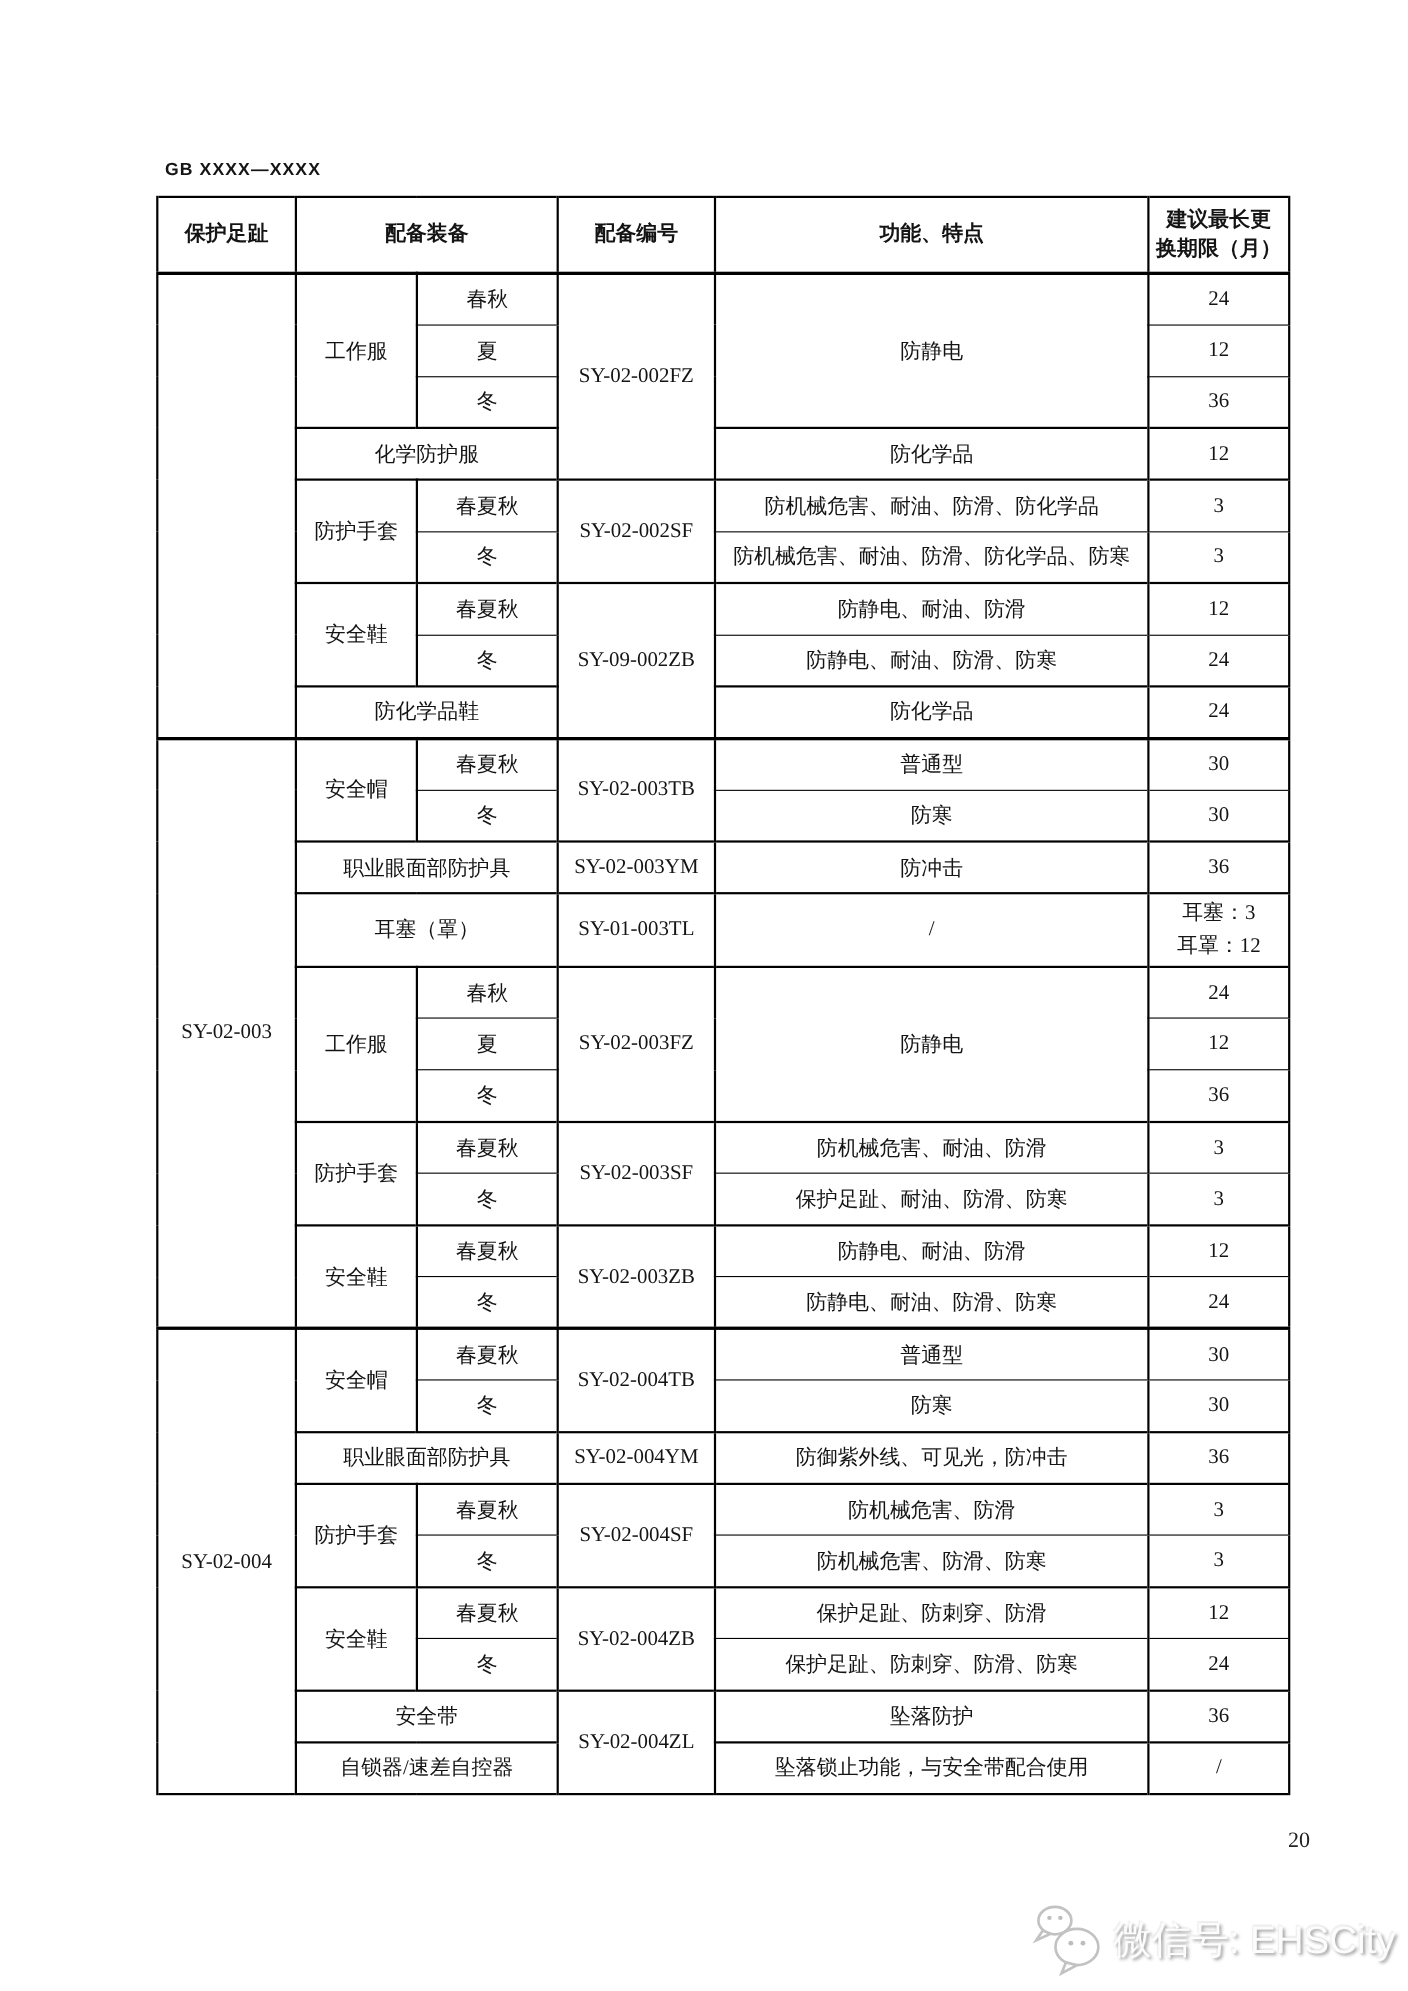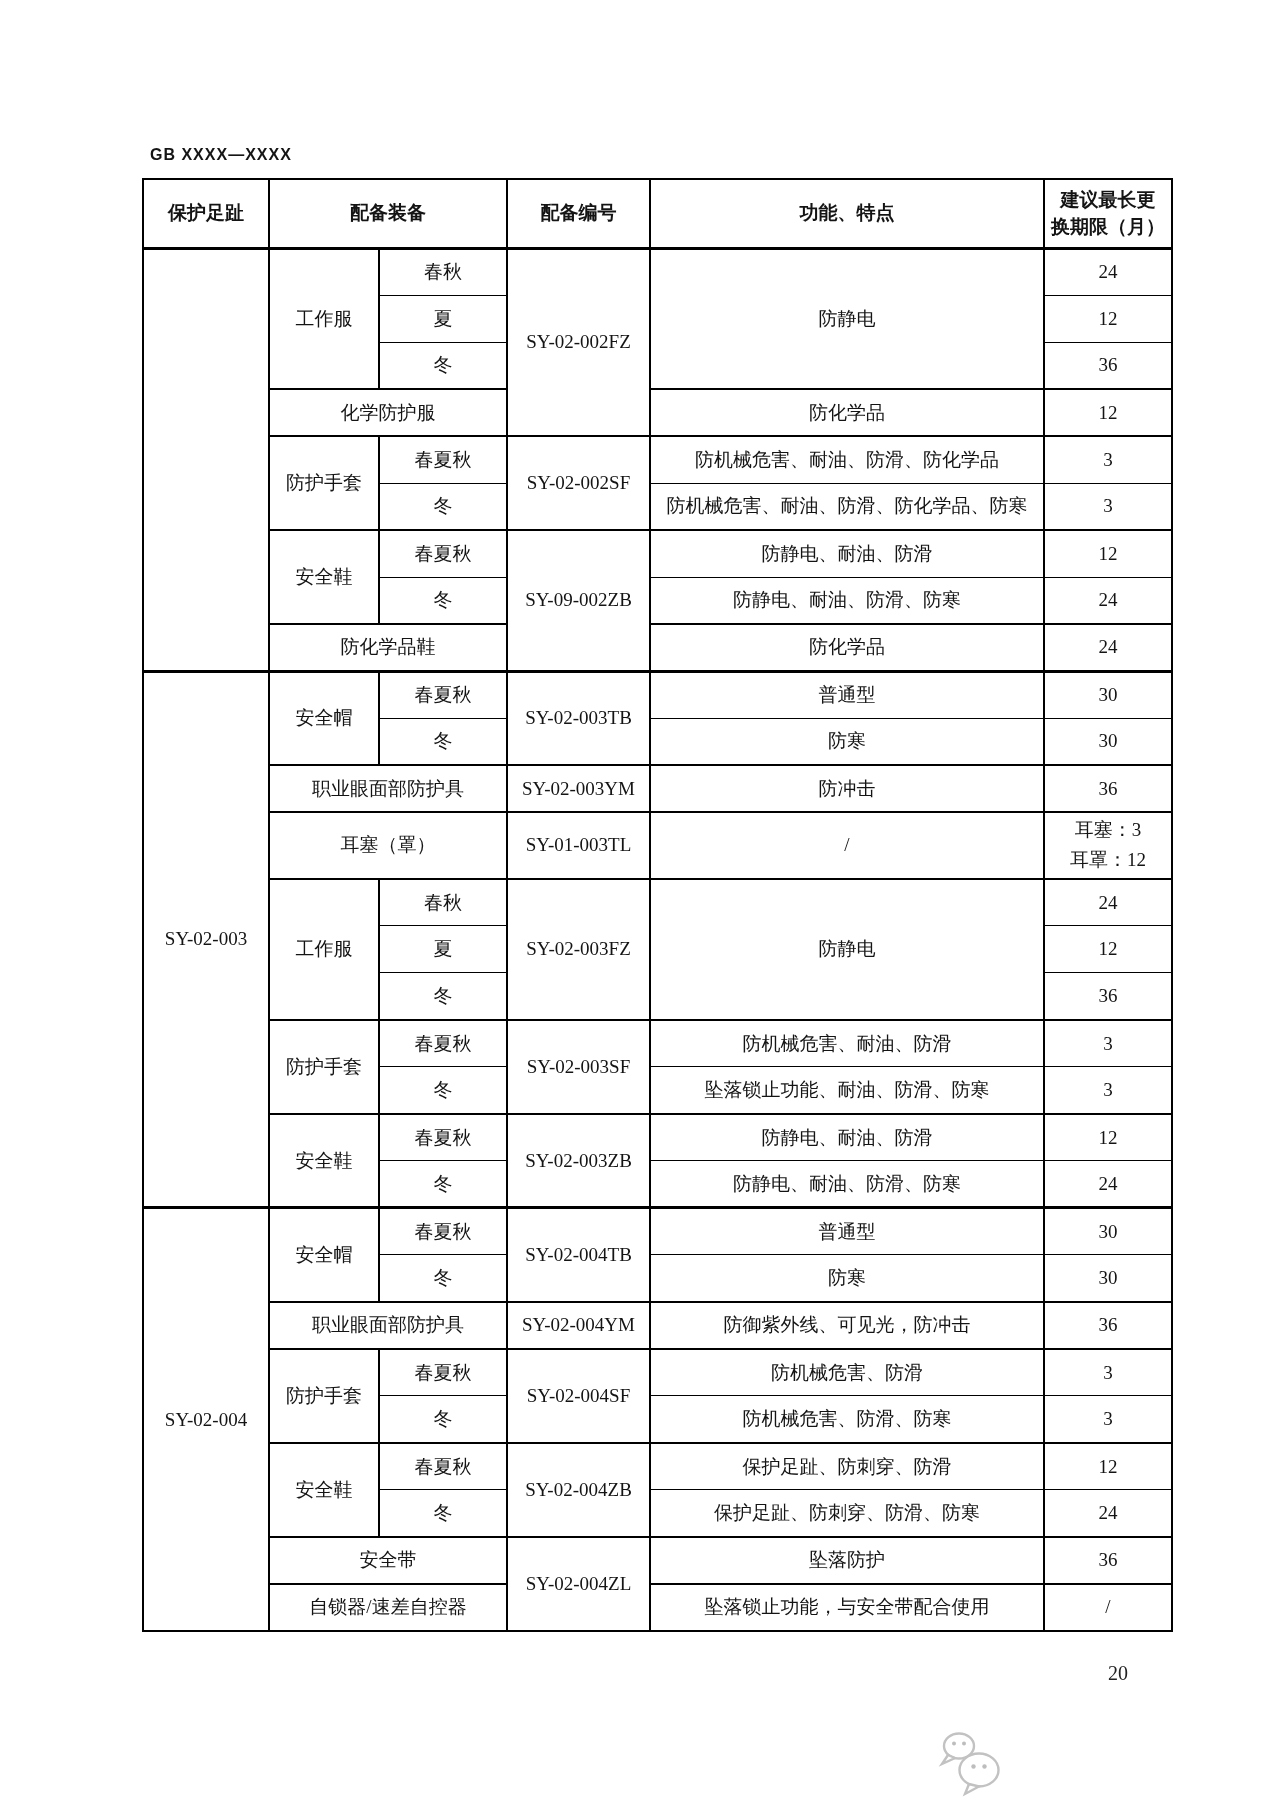--- a/index.html
+++ b/index.html
@@ -32,21 +32,21 @@
   }
   tbody tr{height:47px;}
   tbody tr.tall{height:60px;}
   tbody.group{border-top:3px solid #000;}
   tbody tr.blk td{border-top-width:2px;}
   td.feat{text-align:left;padding-left:12px;}
   td.code{font-size:18px;}
   td.val{font-size:18px;}
   td.pre{white-space:pre-line;line-height:1.6;margin-left:10px;}
   .page-number{
-    position:absolute;left:1083px;top:1662px;width:70px;
+    position:absolute;left:1146px;top:1662px;width:70px;
     text-align:center;font-size:20px;color:#222;
   }
   .watermark{
     position:absolute;left:938px;top:1726px;height:74px;
     display:flex;align-items:center;gap:8px;
   }
   .watermark .wm-text{
     font-family:"Liberation Sans","DejaVu Sans",sans-serif;
     font-size:35px;font-weight:400;color:#fcfcfc;
     text-shadow:2px 2px 3px #9d9d9d, -1px -1px 1px #f0f0f0;
@@ -173,21 +173,21 @@
       </tr>
       <tr class="blk">
         <td rowspan="2">防护手套</td>
         <td>春夏秋</td>
         <td rowspan="2" class="code">SY-02-003SF</td>
         <td class="feat">防机械危害、耐油、防滑</td>
         <td class="val">3</td>
       </tr>
       <tr>
         <td>冬</td>
-        <td class="feat">坠落锁止功能、耐油、防滑、防寒</td>
+        <td class="feat">保护足趾、耐油、防滑、防寒</td>
         <td class="val">3</td>
       </tr>
       <tr class="blk">
         <td rowspan="2">安全鞋</td>
         <td>春夏秋</td>
         <td rowspan="2" class="code">SY-02-003ZB</td>
         <td class="feat">防静电、耐油、防滑</td>
         <td class="val">12</td>
       </tr>
       <tr>
@@ -266,13 +266,14 @@
         <path d="M31 56 L27 66 L41 58.5 Z"></path>
       </g>
       <g fill="#bdbdbd">
         <circle cx="16" cy="15.5" r="2"></circle>
         <circle cx="26" cy="15.5" r="2"></circle>
         <circle cx="35.5" cy="38.5" r="2.2"></circle>
         <circle cx="46.5" cy="38.5" r="2.2"></circle>
       </g>
     </svg>
   </span>
+  <span class="wm-text">微信号: EHSCity</span>
 </div>
 
 </body></html>

